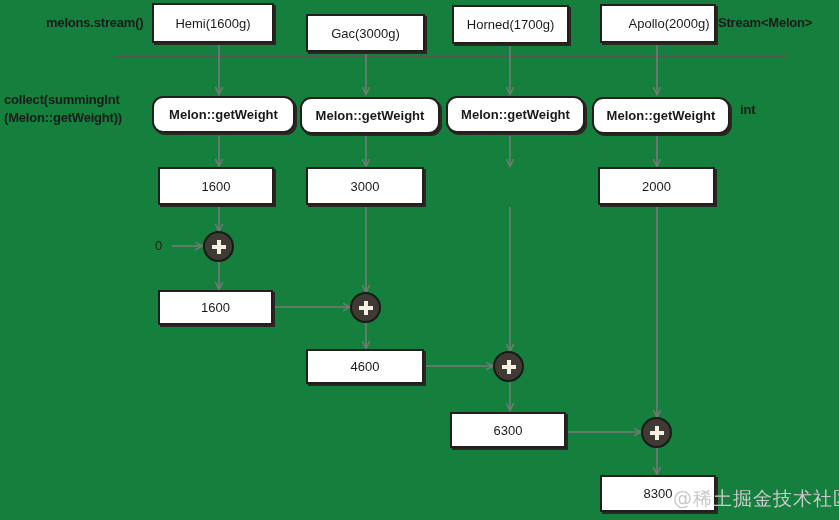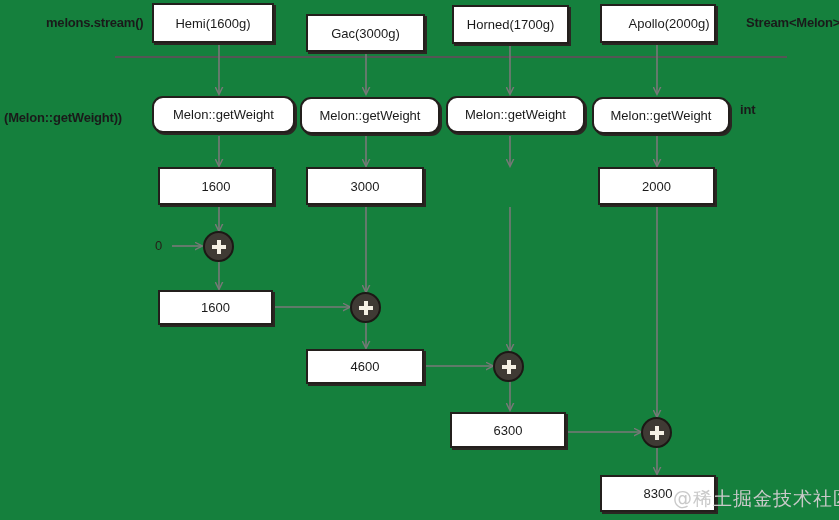--- a/index.html
+++ b/index.html
@@ -62,21 +62,21 @@
     box-sizing: border-box;
     background: #ffffff;
     border: 2px solid #231f1c;
     border-radius: 11px;
     box-shadow: 2px 2px 0 0 #2a2622;
     display: flex;
     align-items: center;
     justify-content: center;
     font-family: "Liberation Sans", sans-serif;
     font-size: 13px;
-    font-weight: normal;
+    font-weight: bold;
     color: #191919;
     white-space: nowrap;
   }
 
   
   .plus-node {
     position: absolute;
     box-sizing: border-box;
     border-radius: 50%;
     background: #3f3a34;
@@ -159,22 +159,23 @@
 
     <line x1="657" y1="207" x2="657" y2="417" stroke="#787878" stroke-width="1.6" marker-end="url(#arrowhead)"></line>
 
     <line x1="565" y1="432" x2="641" y2="432" stroke="#787878" stroke-width="1.6" marker-end="url(#arrowhead)"></line>
 
     <line x1="657" y1="447" x2="657" y2="474" stroke="#787878" stroke-width="1.6" marker-end="url(#arrowhead)"></line>
   </svg>
 
   <div class="side-label" style="left:46px; top:15px;">melons.stream()</div>
 
-  <div class="side-label" style="left:718px; top:15px;margin-left:28px;">Stream&lt;Melon&gt;</div>
-
+  <div class="side-label" style="left:718px; top:15px;">Stream&lt;Melon&gt;</div>
+
+  <div class="side-label small" style="left:4px; top:92px;">collect(summingInt</div>
   <div class="side-label small" style="left:4px; top:110px;">(Melon::getWeight))</div>
 
   <div class="side-label" style="left:740px; top:102px;">int</div>
 
   <div class="seed-label" style="left:155px; top:238px;">0</div>
 
   <div class="rect-node source" style="left:152px; top:3px; width:122px; height:40px;">Hemi(1600g)</div>
   <div class="rect-node source" style="left:306px; top:6px; width:119px; height:38px;margin-top:8px;">Gac(3000g)</div>
   <div class="rect-node source" style="left:452px; top:5px; width:117px; height:39px;">Horned(1700g)</div>
   <div class="rect-node source" style="left:600px; top:4px; width:116px; height:39px;padding-left:22px;">Apollo(2000g)</div>

